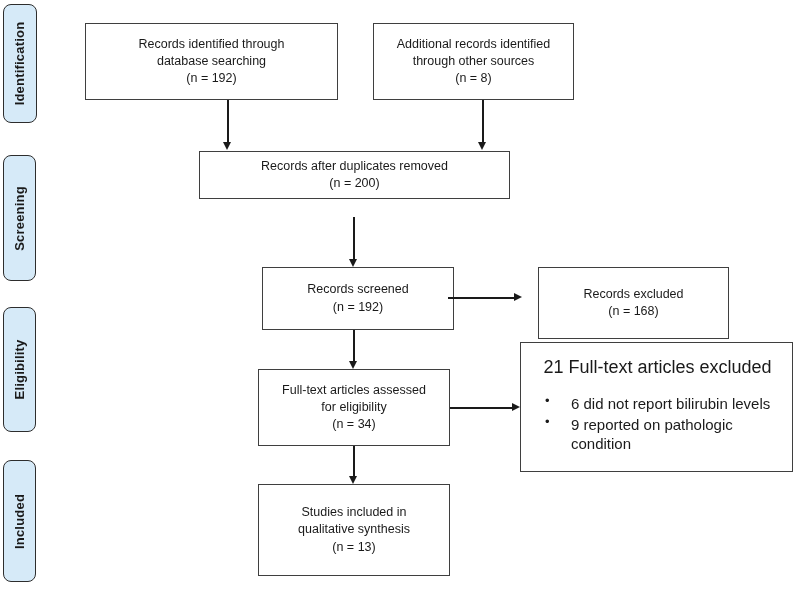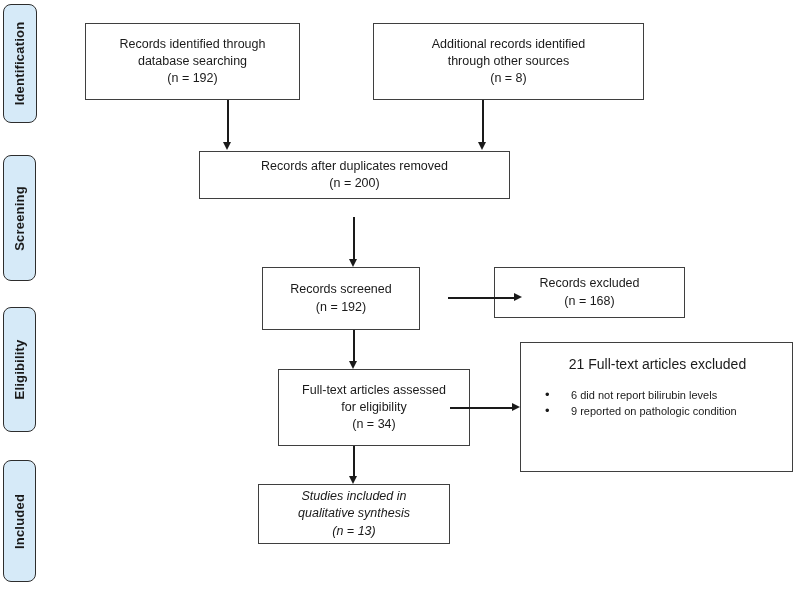--- a/index.html
+++ b/index.html
@@ -43,28 +43,28 @@
     line-height: 1.38;
   }
   .node-text { white-space: pre-line; }
   .node-block {
     display: block;
     text-align: left;
     padding: 10px 8px 6px 10px;
   }
   .ftx-title {
     text-align: center;
-    font-size: 14px;
+    font-size: 18px;
     margin-top: 2px;
   }
   .ftx-list {
     list-style: none;
     margin: 14px 0 0 0;
     padding: 0 0 0 14px;
-    font-size: 11px;
+    font-size: 15px;
     line-height: 1.28;
   }
   .ftx-list li {
     position: relative;
     padding-left: 26px;
     margin-bottom: 2px;
   }
   .ftx-list li::before {
     content: "\2022";
     position: absolute;
@@ -98,62 +98,62 @@
   <div class="stage" style="left: 3px; top: 155px; width: 33px; height: 126px; background: rgb(214, 234, 248); border-color: rgb(45, 45, 45);">
     <span class="stage-text">Screening</span>
   </div>
   <div class="stage" style="left: 3px; top: 307px; width: 33px; height: 125px; background: rgb(214, 234, 248); border-color: rgb(45, 45, 45);">
     <span class="stage-text">Eligibility</span>
   </div>
   <div class="stage" style="left: 3px; top: 460px; width: 33px; height: 122px; background: rgb(214, 234, 248); border-color: rgb(45, 45, 45);">
     <span class="stage-text">Included</span>
   </div>
 
-  <div class="node" style="left: 85px; top: 23px; width: 215px; height: 77px; border-color: rgb(63, 63, 63);">
+  <div class="node" style="left: 85px; top: 23px; width: 253px; height: 77px; border-color: rgb(63, 63, 63);">
     <span class="node-text">Records identified through
 database searching
 (n =  192)</span>
   </div>
 
-  <div class="node" style="left: 373px; top: 23px; width: 271px; height: 77px; border-color: rgb(63, 63, 63);">
+  <div class="node" style="left: 373px; top: 23px; width: 201px; height: 77px; border-color: rgb(63, 63, 63);">
     <span class="node-text">Additional records identified
 through other sources
 (n = 8)</span>
   </div>
 
   <div class="node" style="left: 199px; top: 151px; width: 311px; height: 48px; border-color: rgb(63, 63, 63);">
     <span class="node-text">Records after duplicates removed
 (n = 200)</span>
   </div>
 
-  <div class="node" style="left: 262px; top: 267px; width: 158px; height: 63px; border-color: rgb(63, 63, 63); justify-content: center;">
+  <div class="node" style="left: 262px; top: 267px; width: 192px; height: 63px; border-color: rgb(63, 63, 63); justify-content: center;">
     <span class="node-text">Records screened
 (n = 192)</span>
   </div>
 
-  <div class="node" style="left: 494px; top: 267px; width: 191px; height: 51px; border-color: rgb(63, 63, 63);">
+  <div class="node" style="left: 538px; top: 267px; width: 191px; height: 72px; border-color: rgb(63, 63, 63);">
     <span class="node-text">Records excluded
 (n = 168)</span>
   </div>
 
-  <div class="node" style="left: 258px; top: 369px; width: 192px; height: 77px; border-color: rgb(63, 63, 63); margin-left: 20px;">
+  <div class="node" style="left: 258px; top: 369px; width: 192px; height: 77px; border-color: rgb(63, 63, 63);">
     <span class="node-text">Full-text articles assessed
 for eligibility
 (n = 34)</span>
   </div>
 
   <div class="node node-block" style="left: 520px; top: 342px; width: 273px; height: 130px; border-color: rgb(63, 63, 63);">
     <div class="ftx-title">21 Full-text articles excluded</div>
     <ul class="ftx-list">
       <li>6 did not report bilirubin levels</li>
       <li>9 reported on pathologic condition</li>
     </ul>
   </div>
 
-  <div class="node" style="left: 258px; top: 484px; width: 192px; height: 60px; border-color: rgb(63, 63, 63); font-style: italic;">
+  <div class="node" style="left: 258px; top: 484px; width: 192px; height: 92px; border-color: rgb(63, 63, 63);">
     <span class="node-text">Studies included in
 qualitative synthesis
 (n = 13)</span>
   </div>
 
   <div class="vline" style="left: 227px; top: 100px; height: 43px; background: rgb(26, 26, 26);"></div>
   <div class="arrow-down" style="left: 223px; top: 142px; border-top-color: rgb(26, 26, 26);"></div>
 
   <div class="vline" style="left: 482px; top: 100px; height: 43px; background: rgb(26, 26, 26);"></div>
   <div class="arrow-down" style="left: 478px; top: 142px; border-top-color: rgb(26, 26, 26);"></div>

